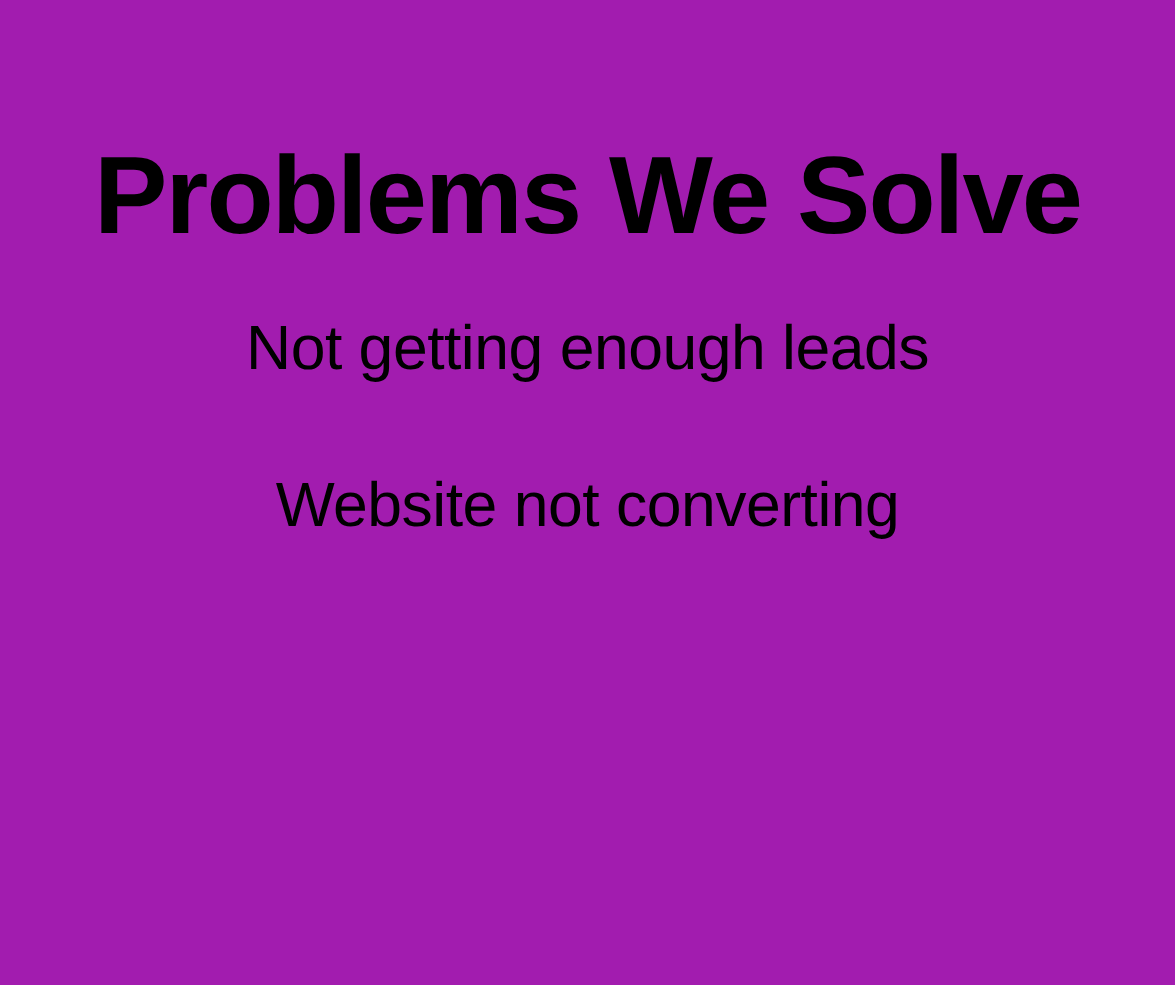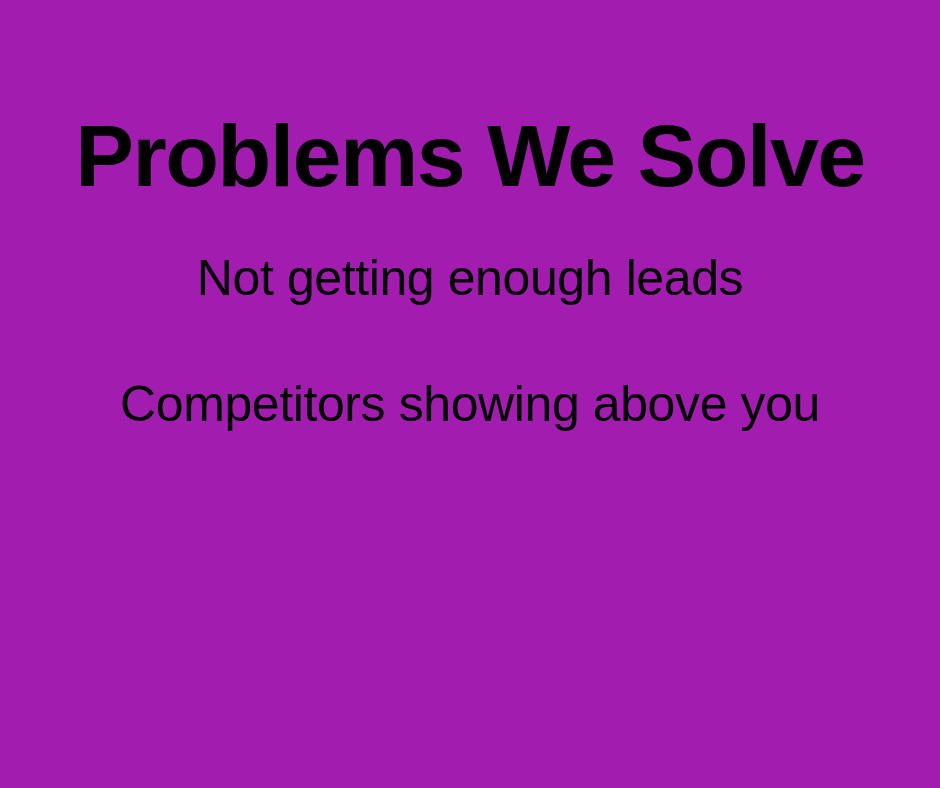--- a/index.html
+++ b/index.html
@@ -58,16 +58,16 @@
 </style>
 </head>
 <body>
 
 <div id="slide">
 
   <h1 id="slide-title">Problems We Solve</h1>
 
   <ul id="problem-list">
     <li class="problem-item">Not getting enough leads</li>
-    <li class="problem-item">Competitors showing above you</li>
+    <li class="problem-item">Website not converting</li>
   </ul>
 
 </div>
 
 </body></html>

